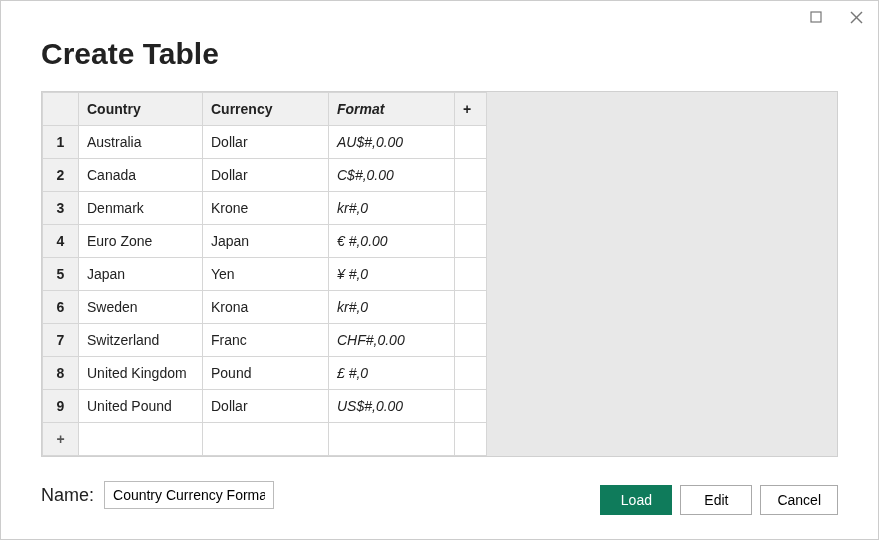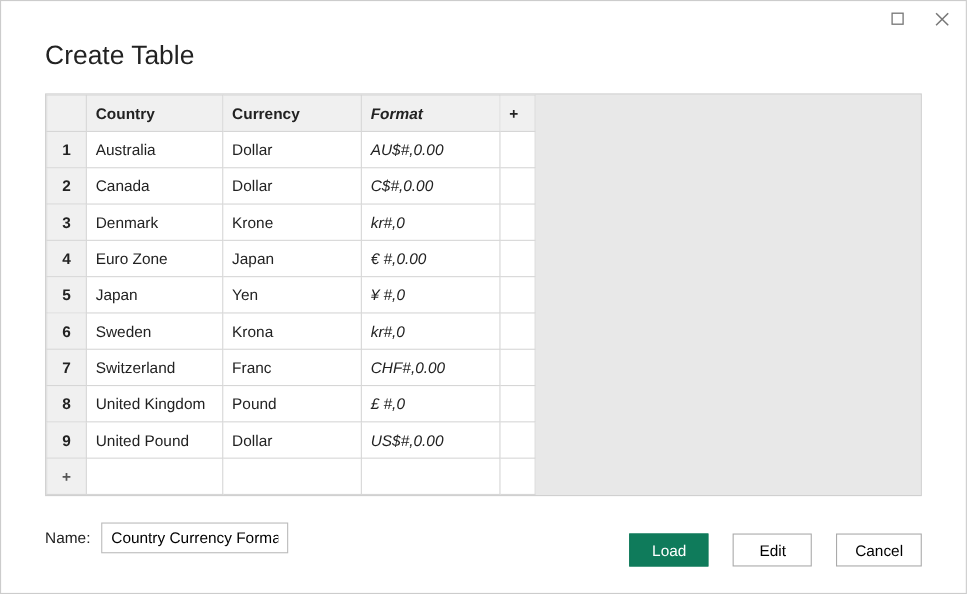--- a/index.html
+++ b/index.html
@@ -27,22 +27,22 @@
     .title-bar .win-btn {
       width: 16px;
       height: 16px;
       display: inline-flex;
       align-items: center;
       justify-content: center;
       cursor: pointer;
       color: #666;
     }
     .dialog-title {
-      font-size: 24px;
-      font-weight: 400;
+      font-size: 30px;
+      font-weight: 700;
       color: #222;
       padding: 12px 40px 20px 40px;
     }
     .content-area {
       padding: 0 40px;
     }
     .grid-wrap {
       background: #e8e8e8;
       border: 1px solid #d0d0d0;
       width: 100%;
@@ -90,37 +90,37 @@
     .blank-area {
       background: #e8e8e8;
     }
     .name-row {
       display: flex;
       align-items: center;
       margin-top: 24px;
       gap: 10px;
     }
     .name-label {
-      font-size: 14px;
+      font-size: 18px;
       text-align: right;
     }
     .name-input {
       border: 1px solid #bbb;
       padding: 5px 8px;
       font-size: 14px;
       width: 170px;
       font-family: inherit;
       outline: none;
     }
     .button-row {
       position: absolute;
       bottom: 24px;
       right: 40px;
       display: flex;
-      gap: 22px;
+      gap: 8px;
     }
     .btn {
       min-width: 72px;
       height: 30px;
       padding: 0 16px;
       font-size: 14px;
       font-family: inherit;
       border: 1px solid #aaa;
       background: #fff;
       cursor: pointer;

